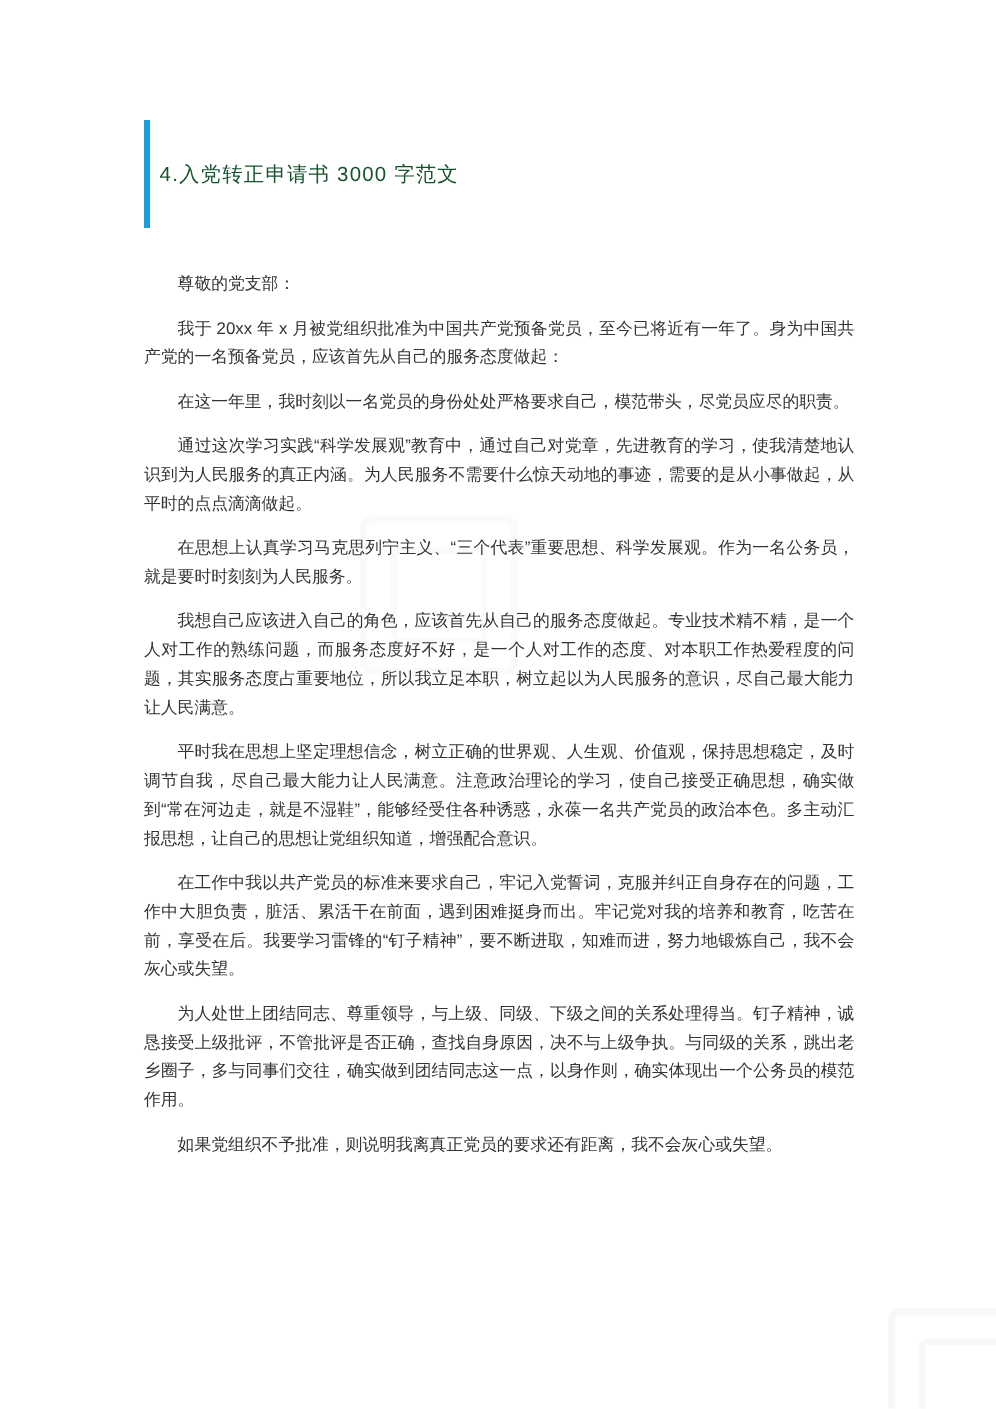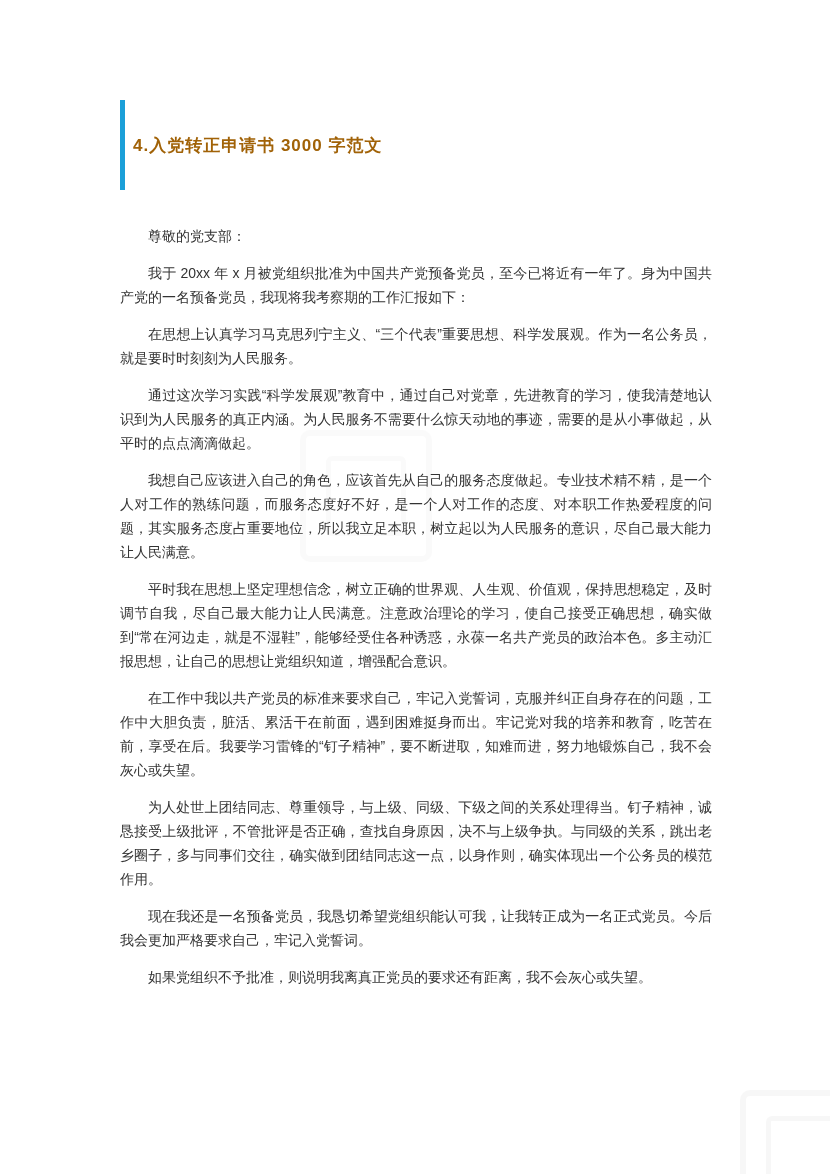--- a/index.html
+++ b/index.html
@@ -27,22 +27,22 @@
   }
   .accent-bar {
     width: 5px;
     height: 90px;
     background: #1b9fd8;
     flex: 0 0 auto;
   }
   .heading {
     margin: 0 0 0 8px;
     font-size: 17px;
-    font-weight: bold;
-    color: #a16207;
+    font-weight: normal;
+    color: #14532d;
     letter-spacing: 1px;
   }
   .body-text {
     position: absolute;
     top: 224px;
     left: 120px;
     right: 118px;
     font-size: 14px;
     line-height: 24px;
     text-align: justify;
@@ -90,28 +90,28 @@
 
 <div class="page">
 
   <div class="heading-block">
     <span class="accent-bar"></span>
     <h1 class="heading">4.入党转正申请书 3000 字范文</h1>
   </div>
 
   <div class="body-text">
       <p class="para">尊敬的党支部：</p>
-      <p class="para">我于 20xx 年 x 月被党组织批准为中国共产党预备党员，至今已将近有一年了。身为中国共产党的一名预备党员，我现将我考察期的工作汇报如下：</p>
+      <p class="para">我于 20xx 年 x 月被党组织批准为中国共产党预备党员，至今已将近有一年了。身为中国共产党的一名预备党员，应该首先从自己的服务态度做起：</p>
+      <p class="para">在这一年里，我时刻以一名党员的身份处处严格要求自己，模范带头，尽党员应尽的职责。</p>
+      <p class="para">通过这次学习实践“科学发展观”教育中，通过自己对党章，先进教育的学习，使我清楚地认识到为人民服务的真正内涵。为人民服务不需要什么惊天动地的事迹，需要的是从小事做起，从平时的点点滴滴做起。</p>
       <p class="para">在思想上认真学习马克思列宁主义、“三个代表”重要思想、科学发展观。作为一名公务员，就是要时时刻刻为人民服务。</p>
-      <p class="para">通过这次学习实践“科学发展观”教育中，通过自己对党章，先进教育的学习，使我清楚地认识到为人民服务的真正内涵。为人民服务不需要什么惊天动地的事迹，需要的是从小事做起，从平时的点点滴滴做起。</p>
       <p class="para">我想自己应该进入自己的角色，应该首先从自己的服务态度做起。专业技术精不精，是一个人对工作的熟练问题，而服务态度好不好，是一个人对工作的态度、对本职工作热爱程度的问题，其实服务态度占重要地位，所以我立足本职，树立起以为人民服务的意识，尽自己最大能力让人民满意。</p>
       <p class="para">平时我在思想上坚定理想信念，树立正确的世界观、人生观、价值观，保持思想稳定，及时调节自我，尽自己最大能力让人民满意。注意政治理论的学习，使自己接受正确思想，确实做到“常在河边走，就是不湿鞋”，能够经受住各种诱惑，永葆一名共产党员的政治本色。多主动汇报思想，让自己的思想让党组织知道，增强配合意识。</p>
       <p class="para">在工作中我以共产党员的标准来要求自己，牢记入党誓词，克服并纠正自身存在的问题，工作中大胆负责，脏活、累活干在前面，遇到困难挺身而出。牢记党对我的培养和教育，吃苦在前，享受在后。我要学习雷锋的“钉子精神”，要不断进取，知难而进，努力地锻炼自己，我不会灰心或失望。</p>
       <p class="para">为人处世上团结同志、尊重领导，与上级、同级、下级之间的关系处理得当。钉子精神，诚恳接受上级批评，不管批评是否正确，查找自身原因，决不与上级争执。与同级的关系，跳出老乡圈子，多与同事们交往，确实做到团结同志这一点，以身作则，确实体现出一个公务员的模范作用。</p>
-      <p class="para">现在我还是一名预备党员，我恳切希望党组织能认可我，让我转正成为一名正式党员。今后我会更加严格要求自己，牢记入党誓词。</p>
       <p class="para">如果党组织不予批准，则说明我离真正党员的要求还有距离，我不会灰心或失望。</p>
     </div>
 
   <div class="watermark wm-center">
     <div class="wm-square">
         <div class="wm-inner"></div>
       </div>
   </div>
   <div class="watermark wm-bottom">
     <div class="wm-square">

